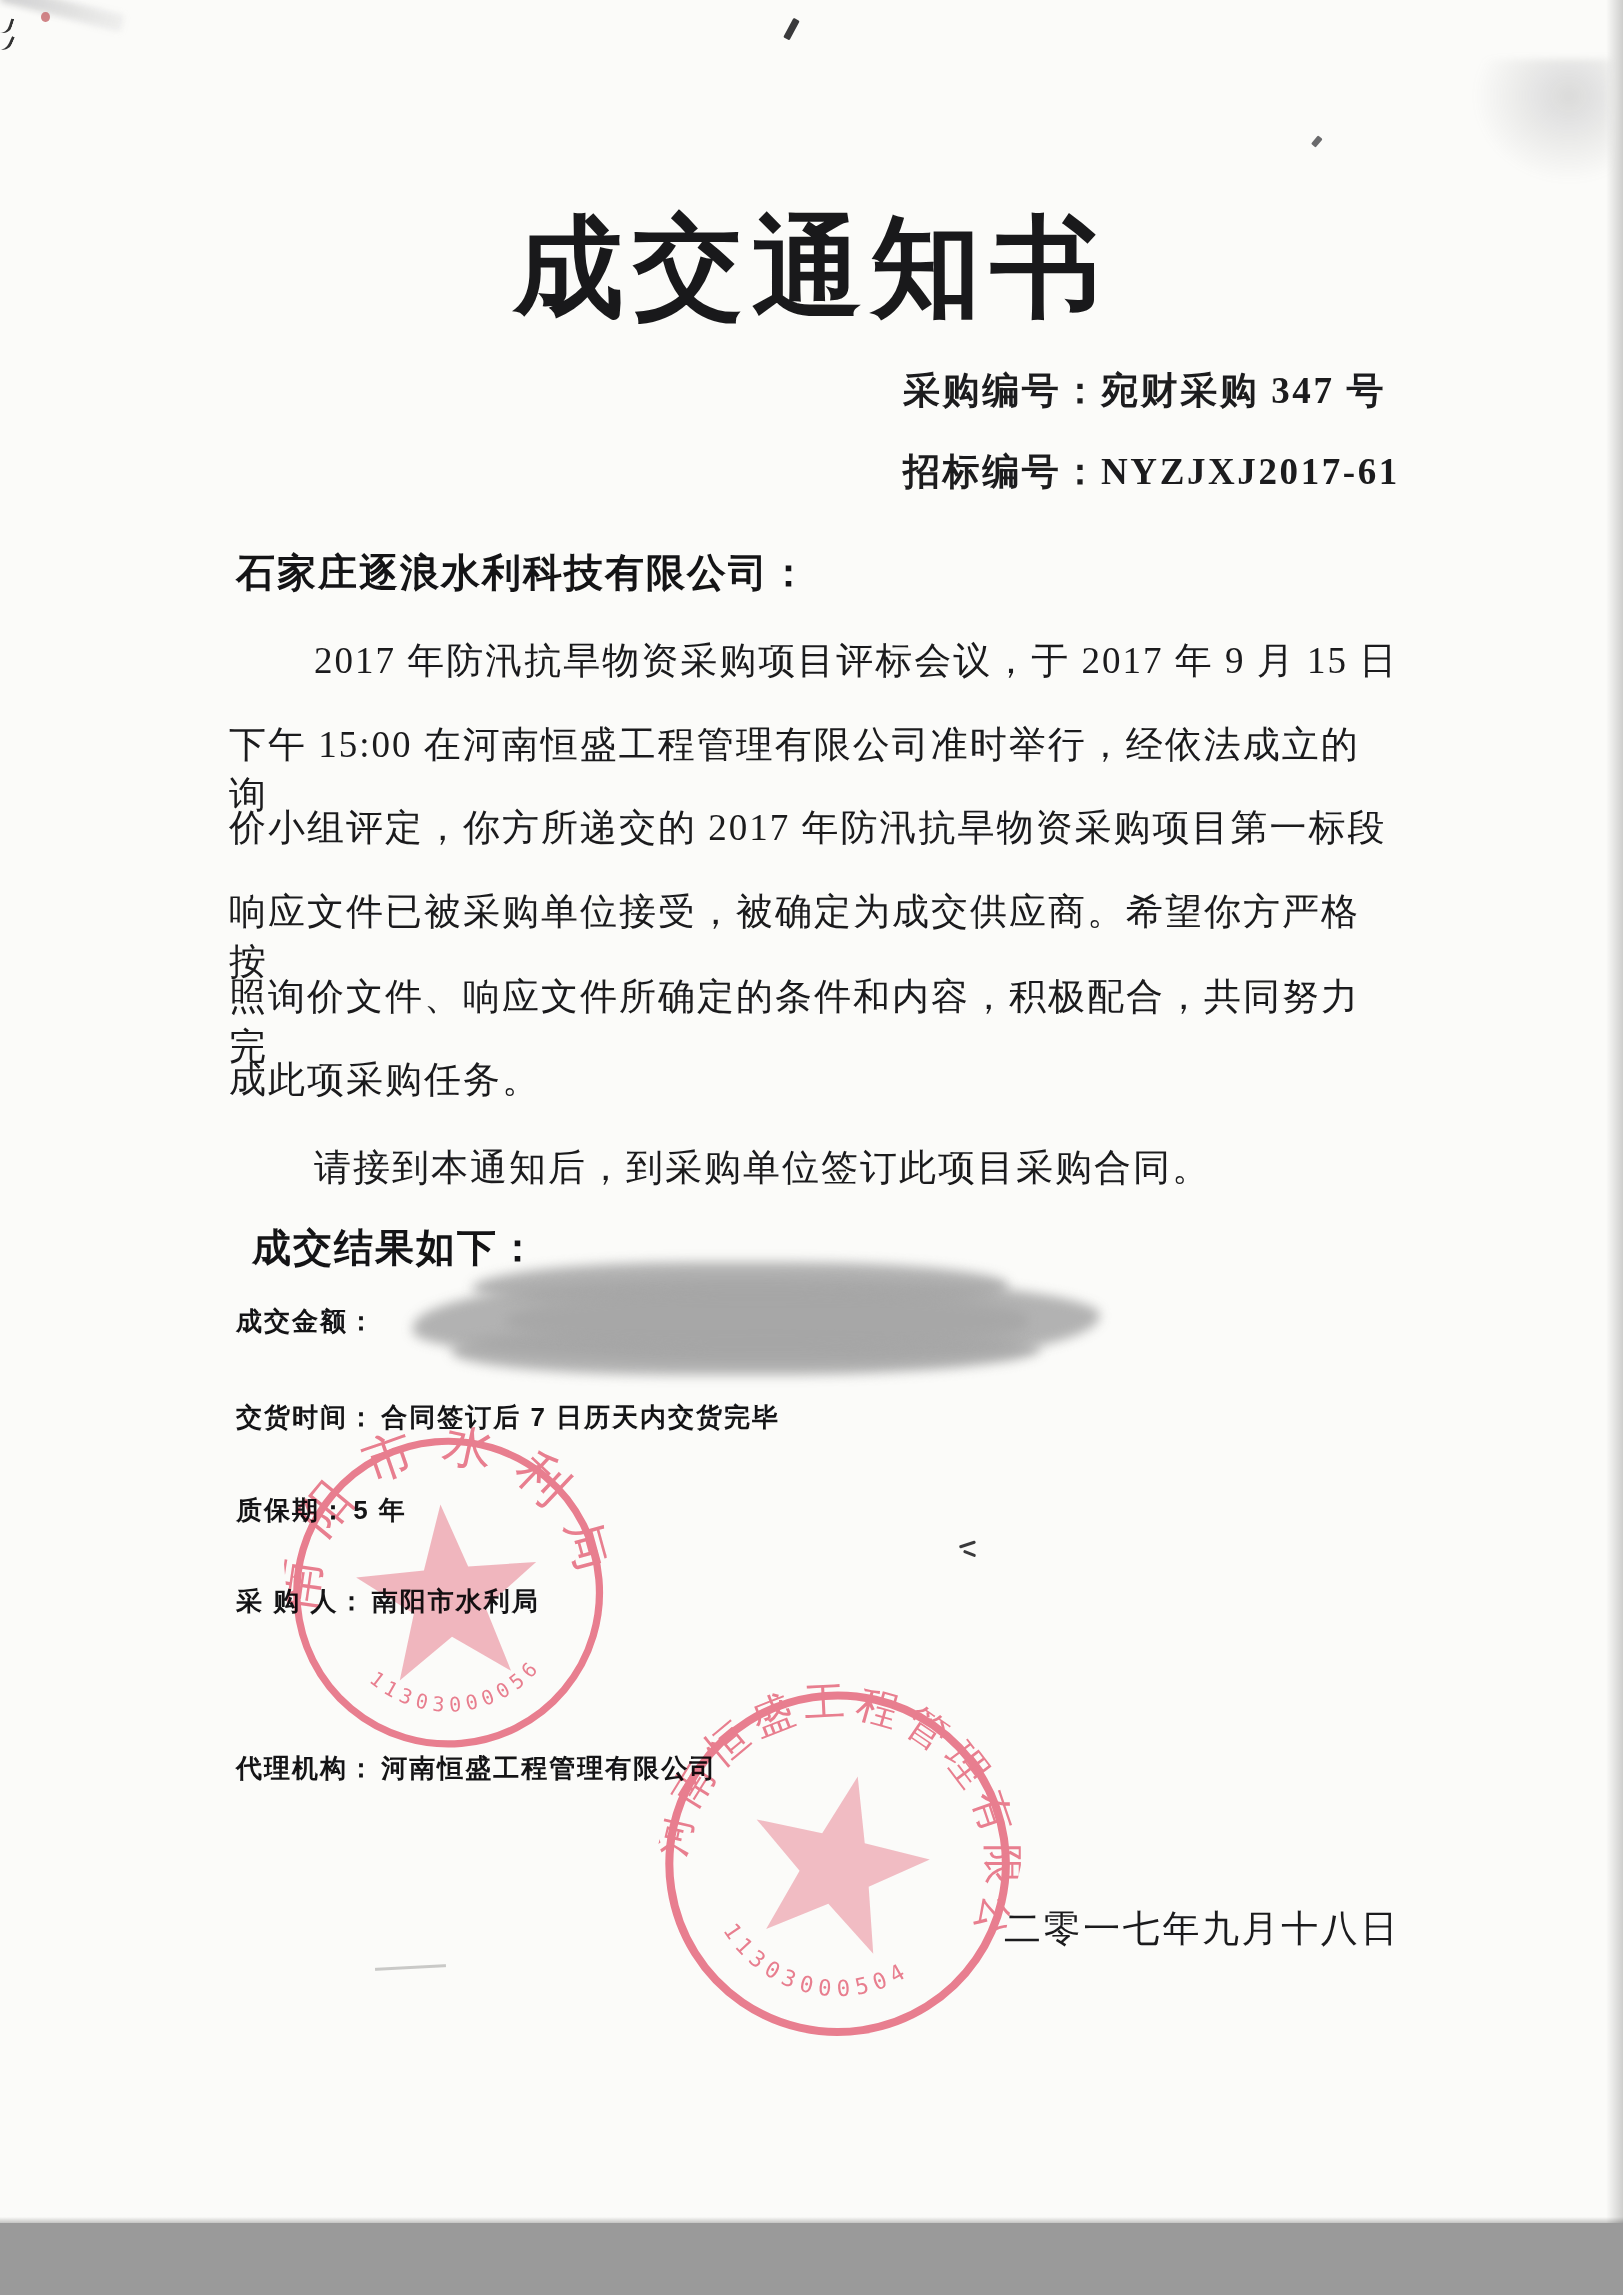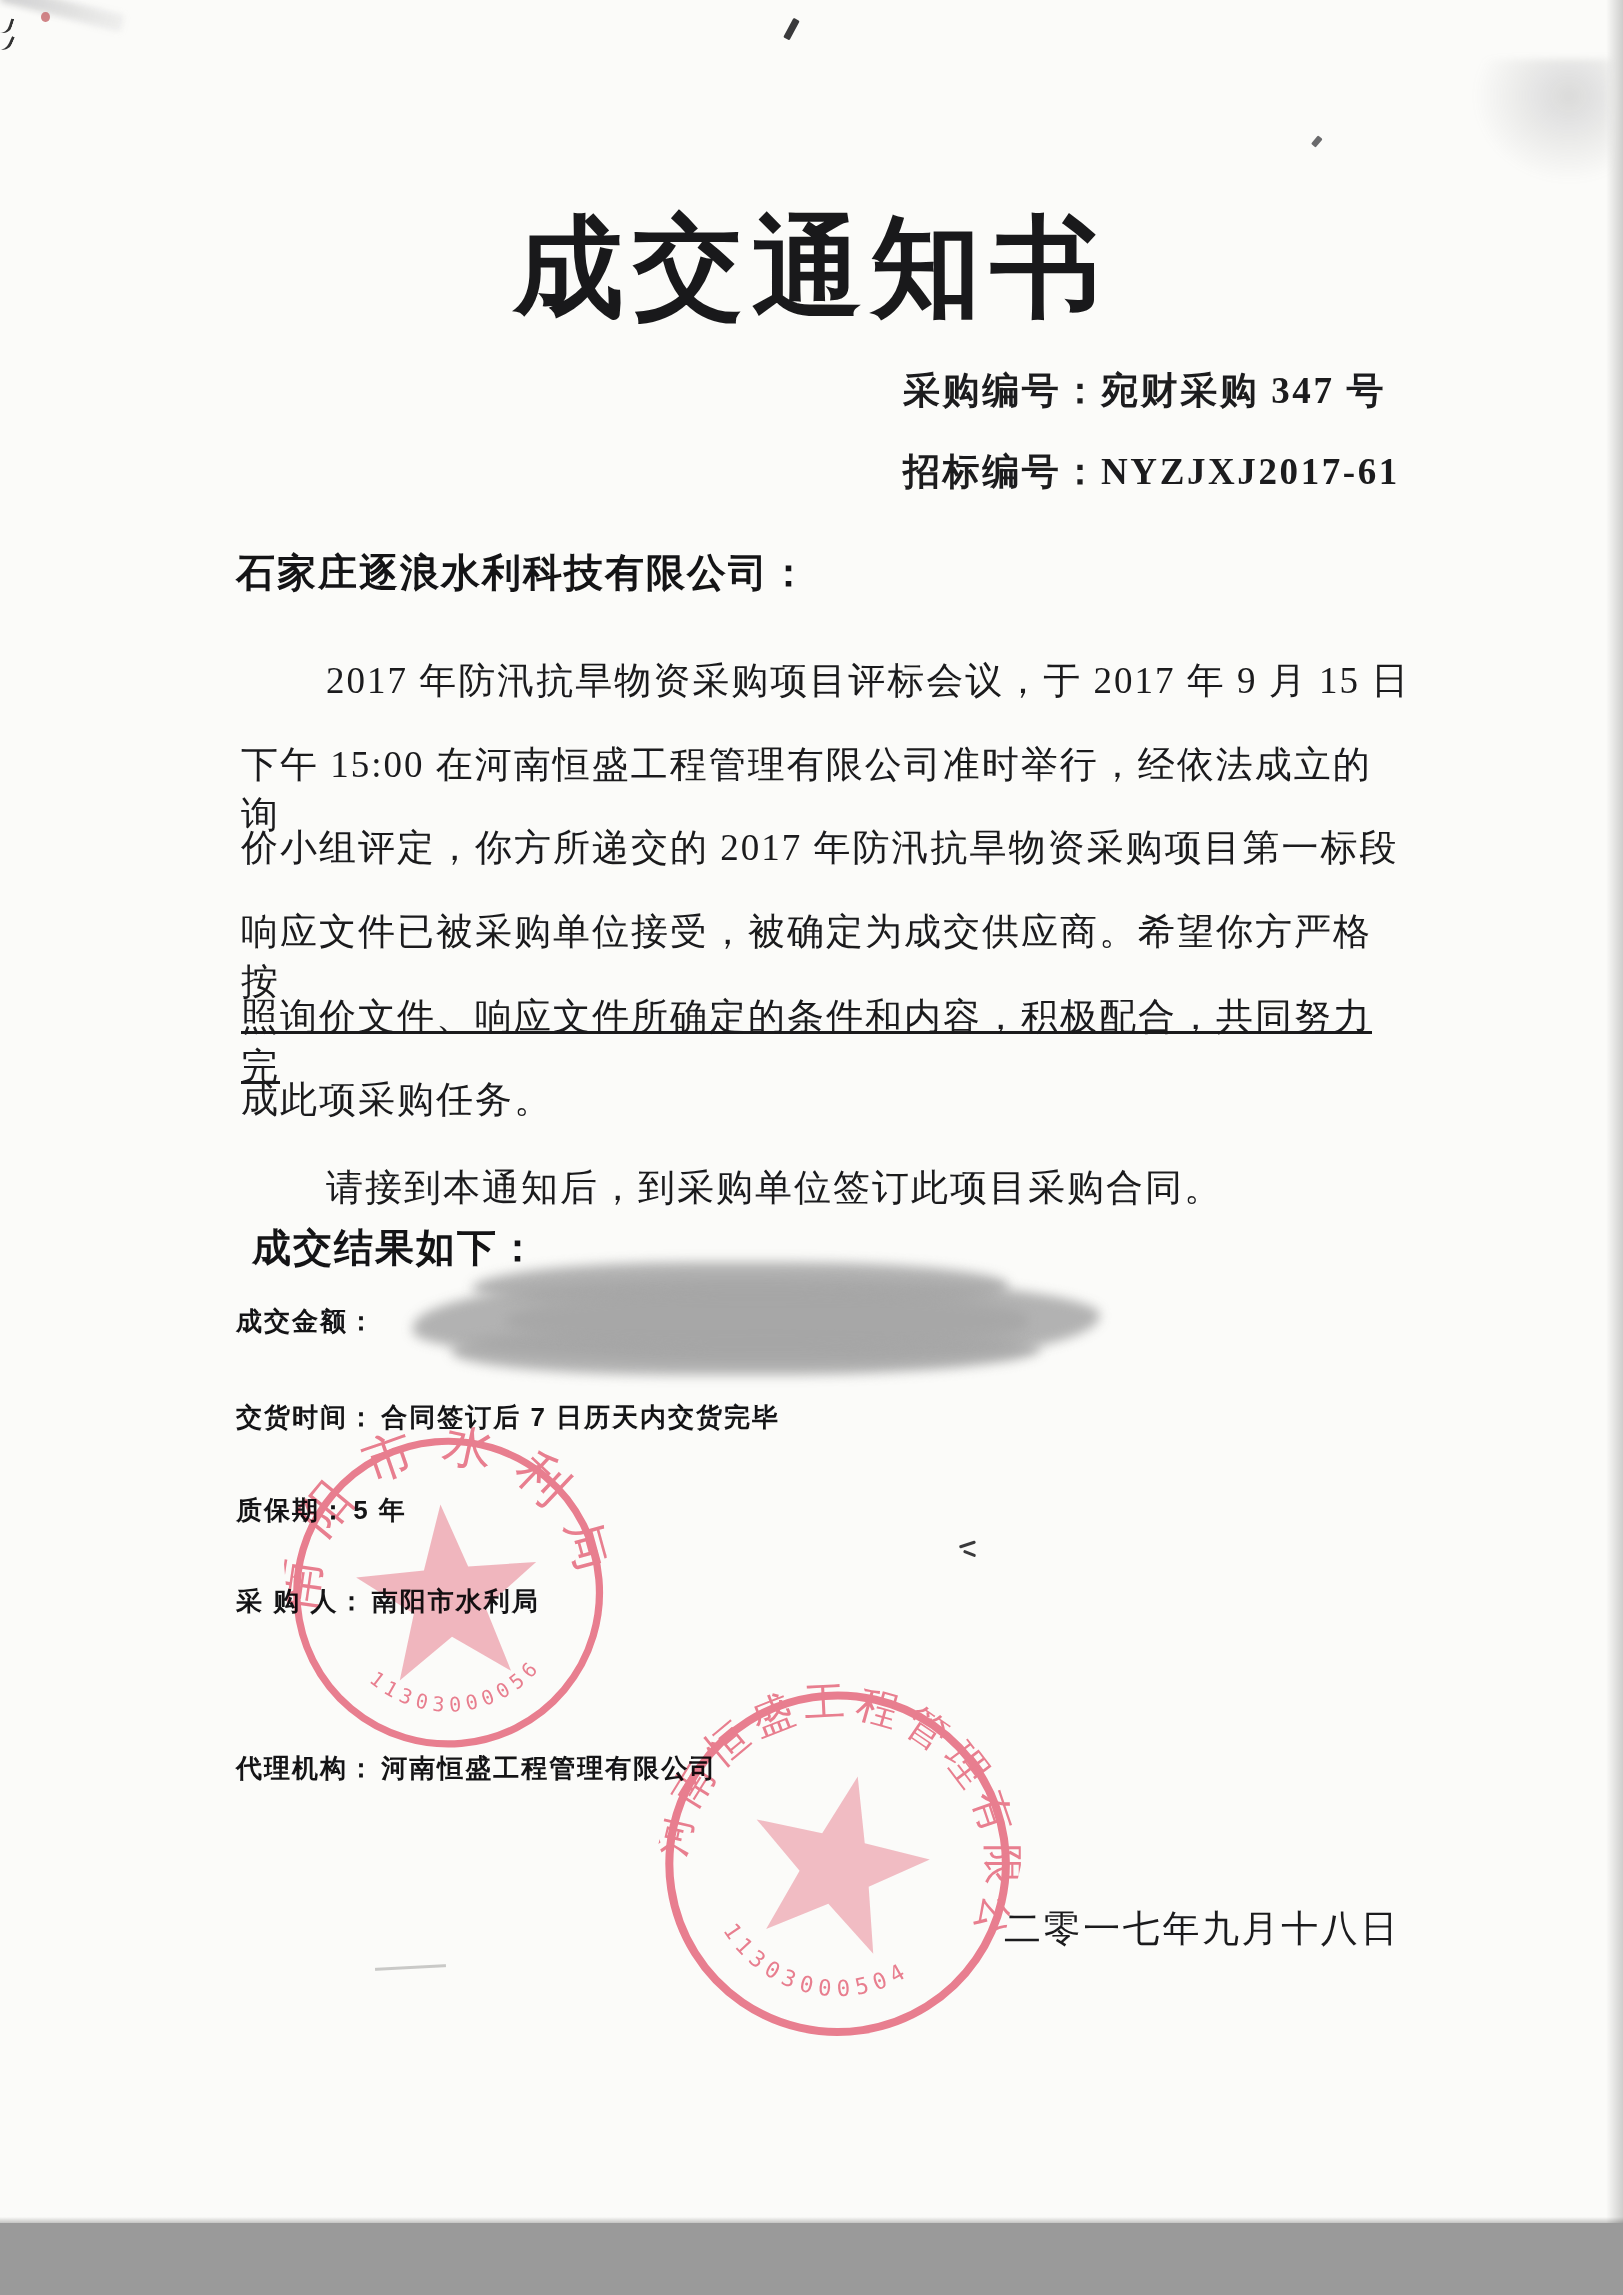--- a/index.html
+++ b/index.html
@@ -25,28 +25,28 @@
   }
   .ref-1{top:366px;}
   .ref-2{top:447px;}
   .addressee{
     position:absolute;top:546px;left:236px;
     font-size:39px;font-weight:700;letter-spacing:2px;
     font-family:"Liberation Sans","DejaVu Sans",sans-serif;
     color:#141416;
   }
   .bline{
-    position:absolute;left:241px;width:1164px;
-    font-size:37px;letter-spacing:2px;color:#1b1b1d;margin-top:20px;
+    position:absolute;left:229px;width:1164px;
+    font-size:37px;letter-spacing:2px;color:#1b1b1d;
   }
   .b1{top:636px;padding-left:85px;}
   .b2{top:720px;}
   .b3{top:803px;}
   .b4{top:887px;}
-  .b5{top:972px;text-decoration:underline;}
+  .b5{top:972px;}
   .b6{top:1055px;}
   .notice{top:1143px;padding-left:85px;}
   .result-heading{
     position:absolute;top:1221px;left:252px;
     font-size:39px;font-weight:700;letter-spacing:2px;
     font-family:"Liberation Sans","DejaVu Sans",sans-serif;
     color:#141416;
   }
   .field{
     position:absolute;left:236px;

